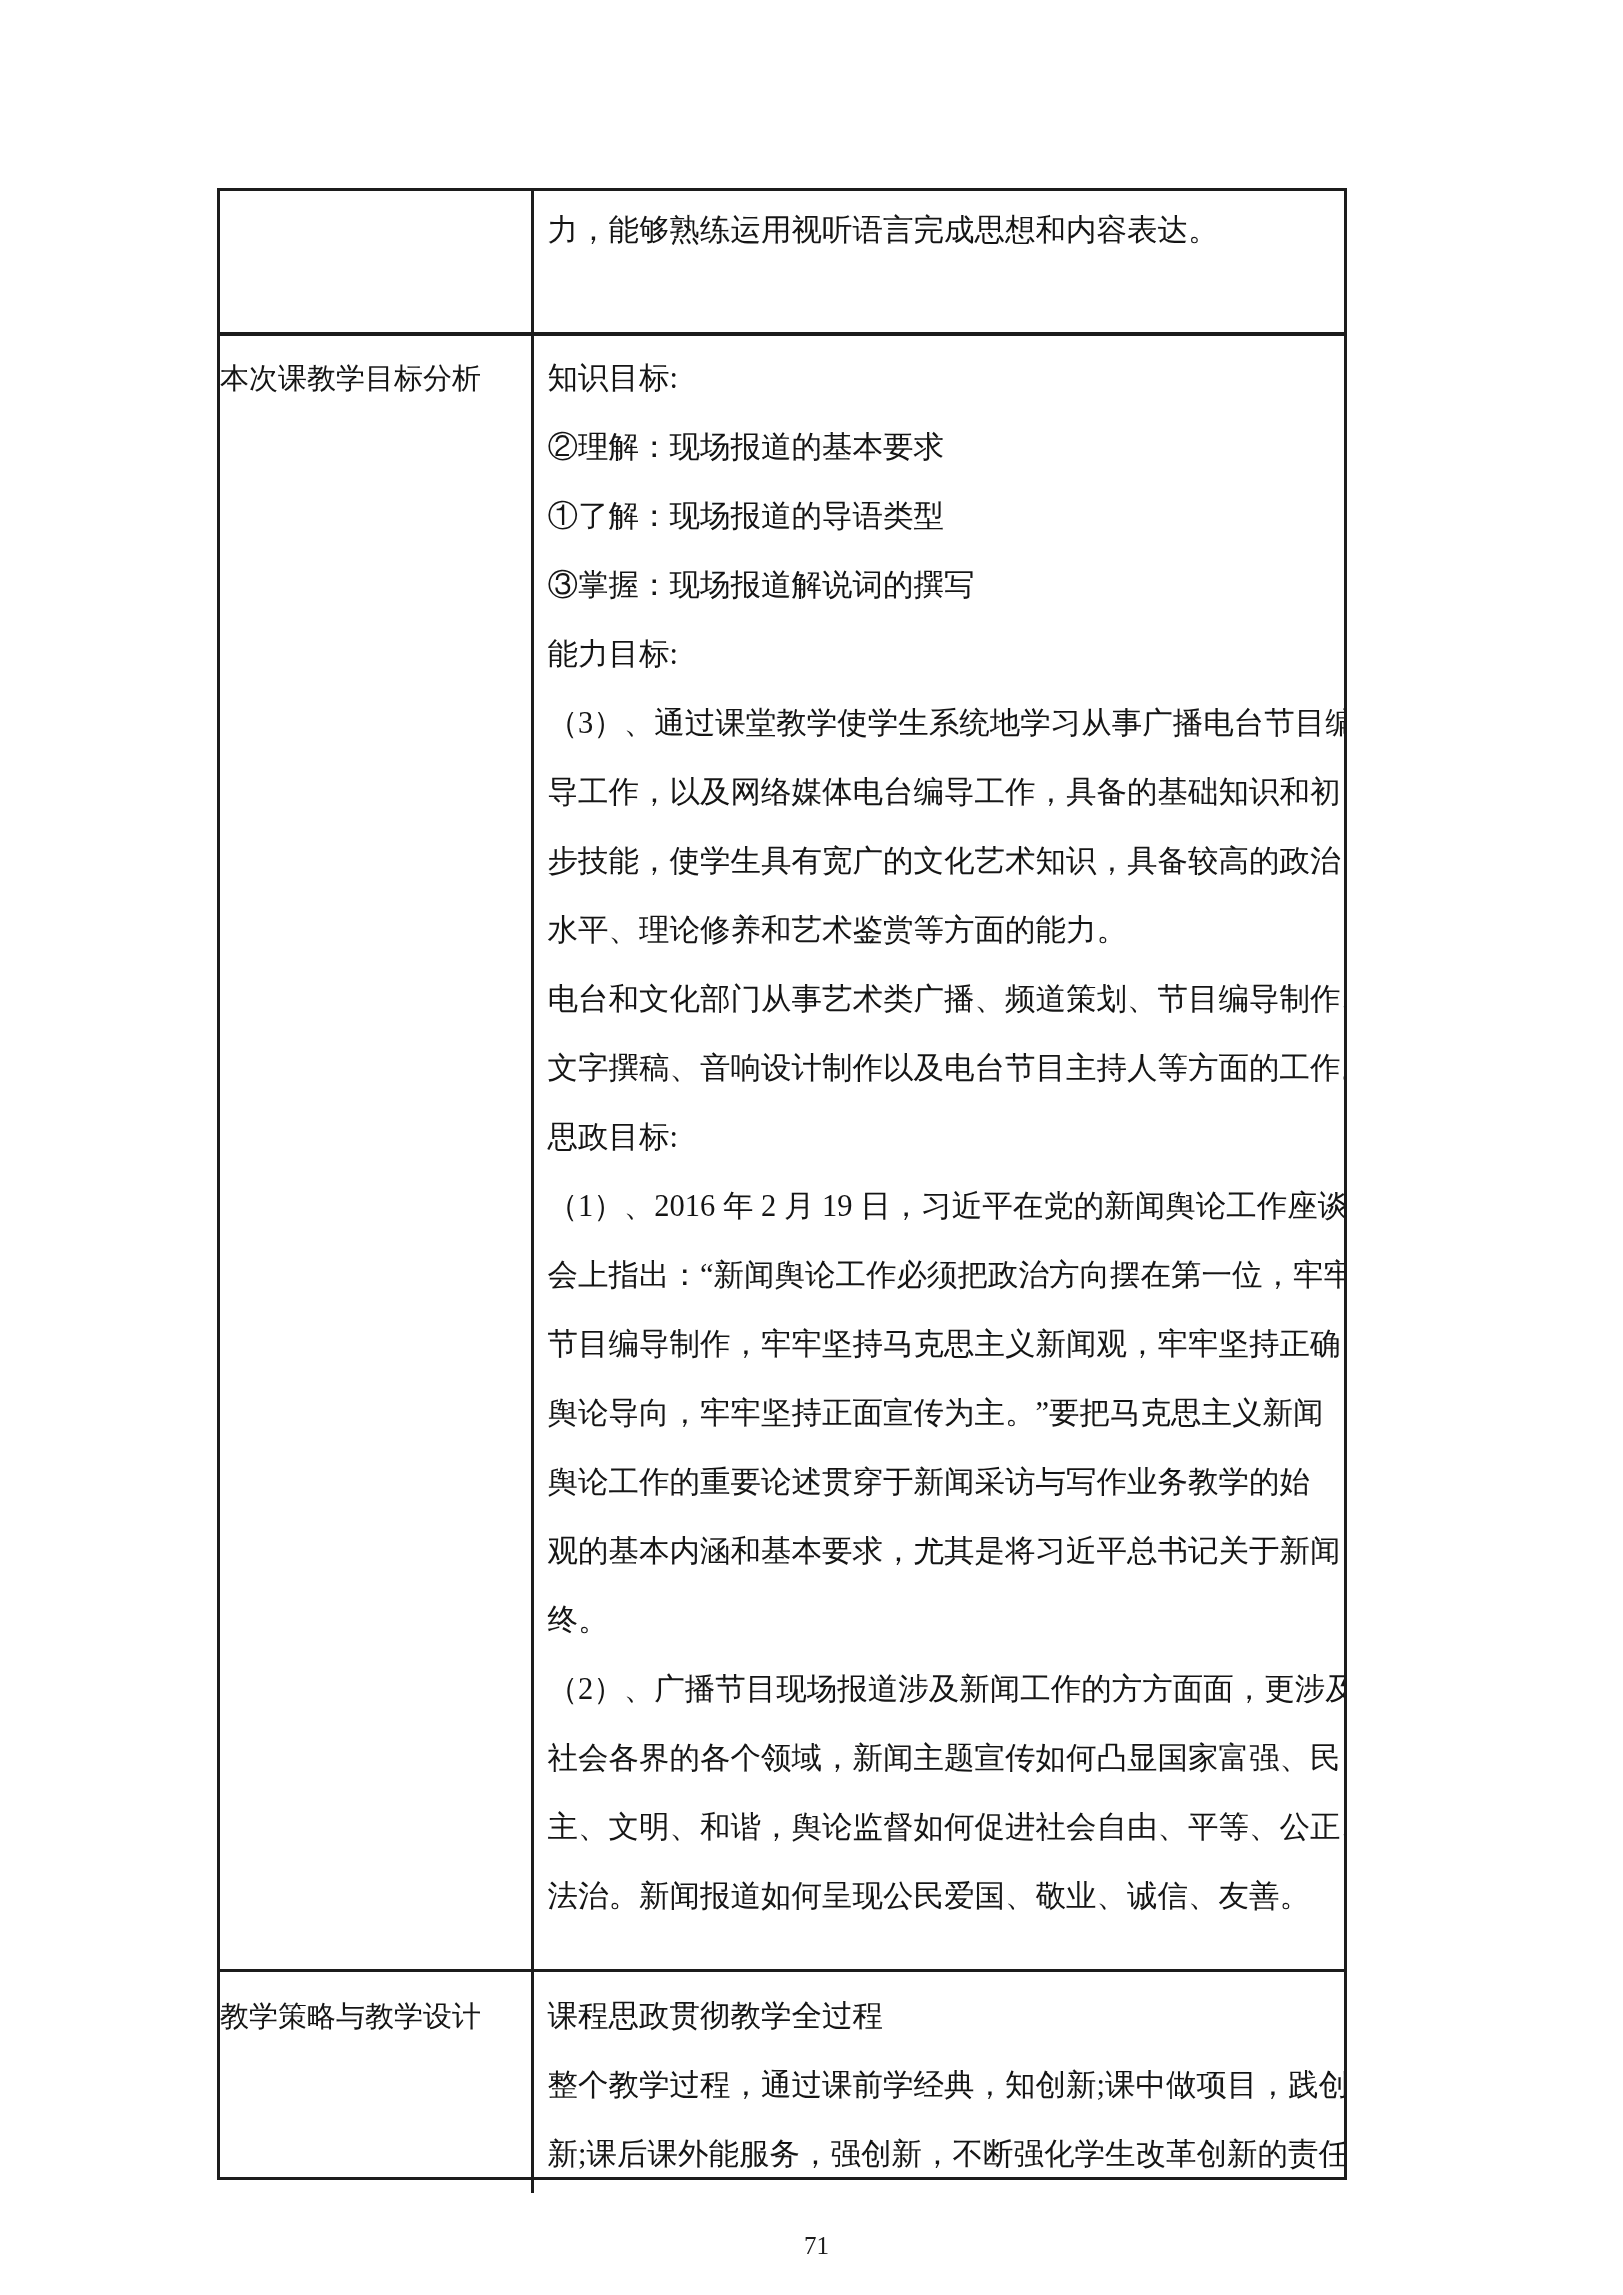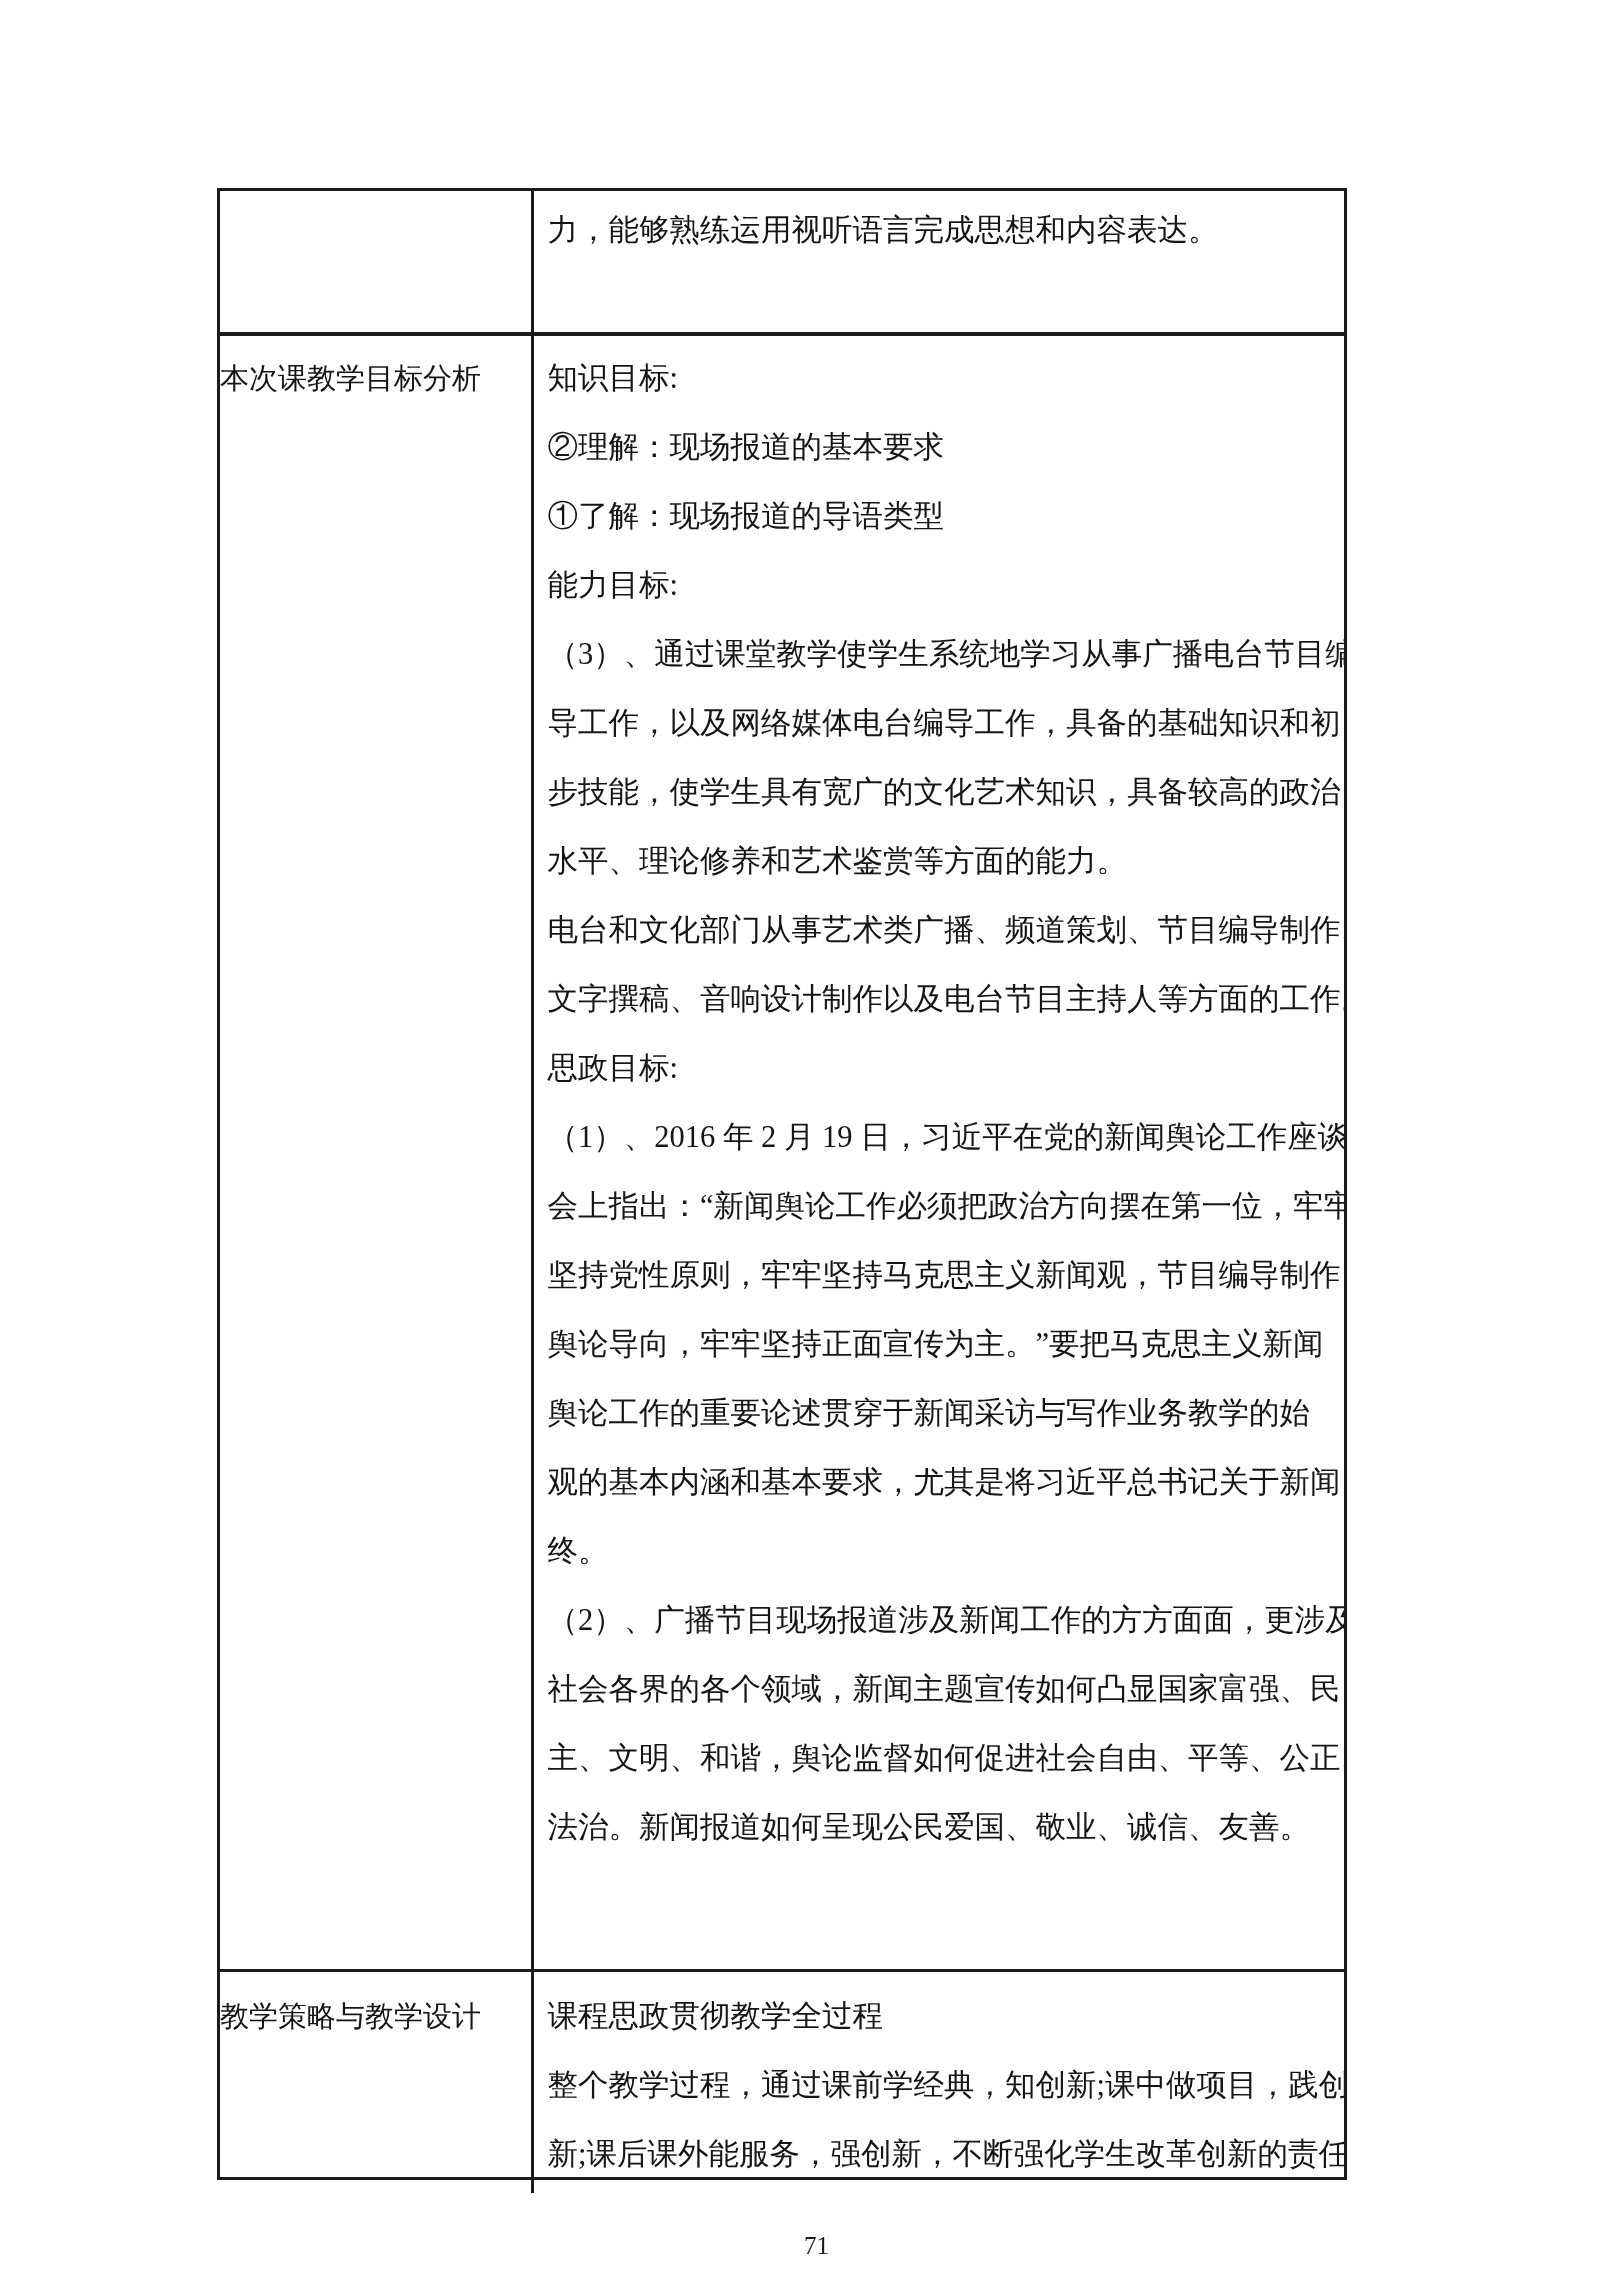--- a/index.html
+++ b/index.html
@@ -93,31 +93,32 @@
     </div>
 
     <div class="t-row r2">
       <div class="cell left">
         <div class="label-line">本次课教学目标分析</div>
       </div>
       <div class="cell right">
           <div class="line">知识目标:</div>
           <div class="line">②理解：现场报道的基本要求</div>
           <div class="line">①了解：现场报道的导语类型</div>
+          <div class="line">③掌握：现场报道解说词的撰写</div>
           <div class="line">能力目标:</div>
           <div class="line">（3）、通过课堂教学使学生系统地学习从事广播电台节目编</div>
           <div class="line">导工作，以及网络媒体电台编导工作，具备的基础知识和初</div>
           <div class="line">步技能，使学生具有宽广的文化艺术知识，具备较高的政治</div>
           <div class="line">水平、理论修养和艺术鉴赏等方面的能力。</div>
           <div class="line">电台和文化部门从事艺术类广播、频道策划、节目编导制作、</div>
           <div class="line">文字撰稿、音响设计制作以及电台节目主持人等方面的工作。</div>
           <div class="line">思政目标:</div>
           <div class="line">（1）、2016 年 2 月 19 日，习近平在党的新闻舆论工作座谈</div>
           <div class="line">会上指出：“新闻舆论工作必须把政治方向摆在第一位，牢牢</div>
-          <div class="line">坚持党性原则，牢牢坚持马克思主义新闻观，节目编导制作</div>
+          <div class="line">节目编导制作，牢牢坚持马克思主义新闻观，牢牢坚持正确</div>
           <div class="line">舆论导向，牢牢坚持正面宣传为主。”要把马克思主义新闻</div>
           <div class="line">舆论工作的重要论述贯穿于新闻采访与写作业务教学的始</div>
           <div class="line">观的基本内涵和基本要求，尤其是将习近平总书记关于新闻</div>
           <div class="line">终。</div>
           <div class="line">（2）、广播节目现场报道涉及新闻工作的方方面面，更涉及</div>
           <div class="line">社会各界的各个领域，新闻主题宣传如何凸显国家富强、民</div>
           <div class="line">主、文明、和谐，舆论监督如何促进社会自由、平等、公正、</div>
           <div class="line">法治。新闻报道如何呈现公民爱国、敬业、诚信、友善。</div>
         </div>
     </div>

